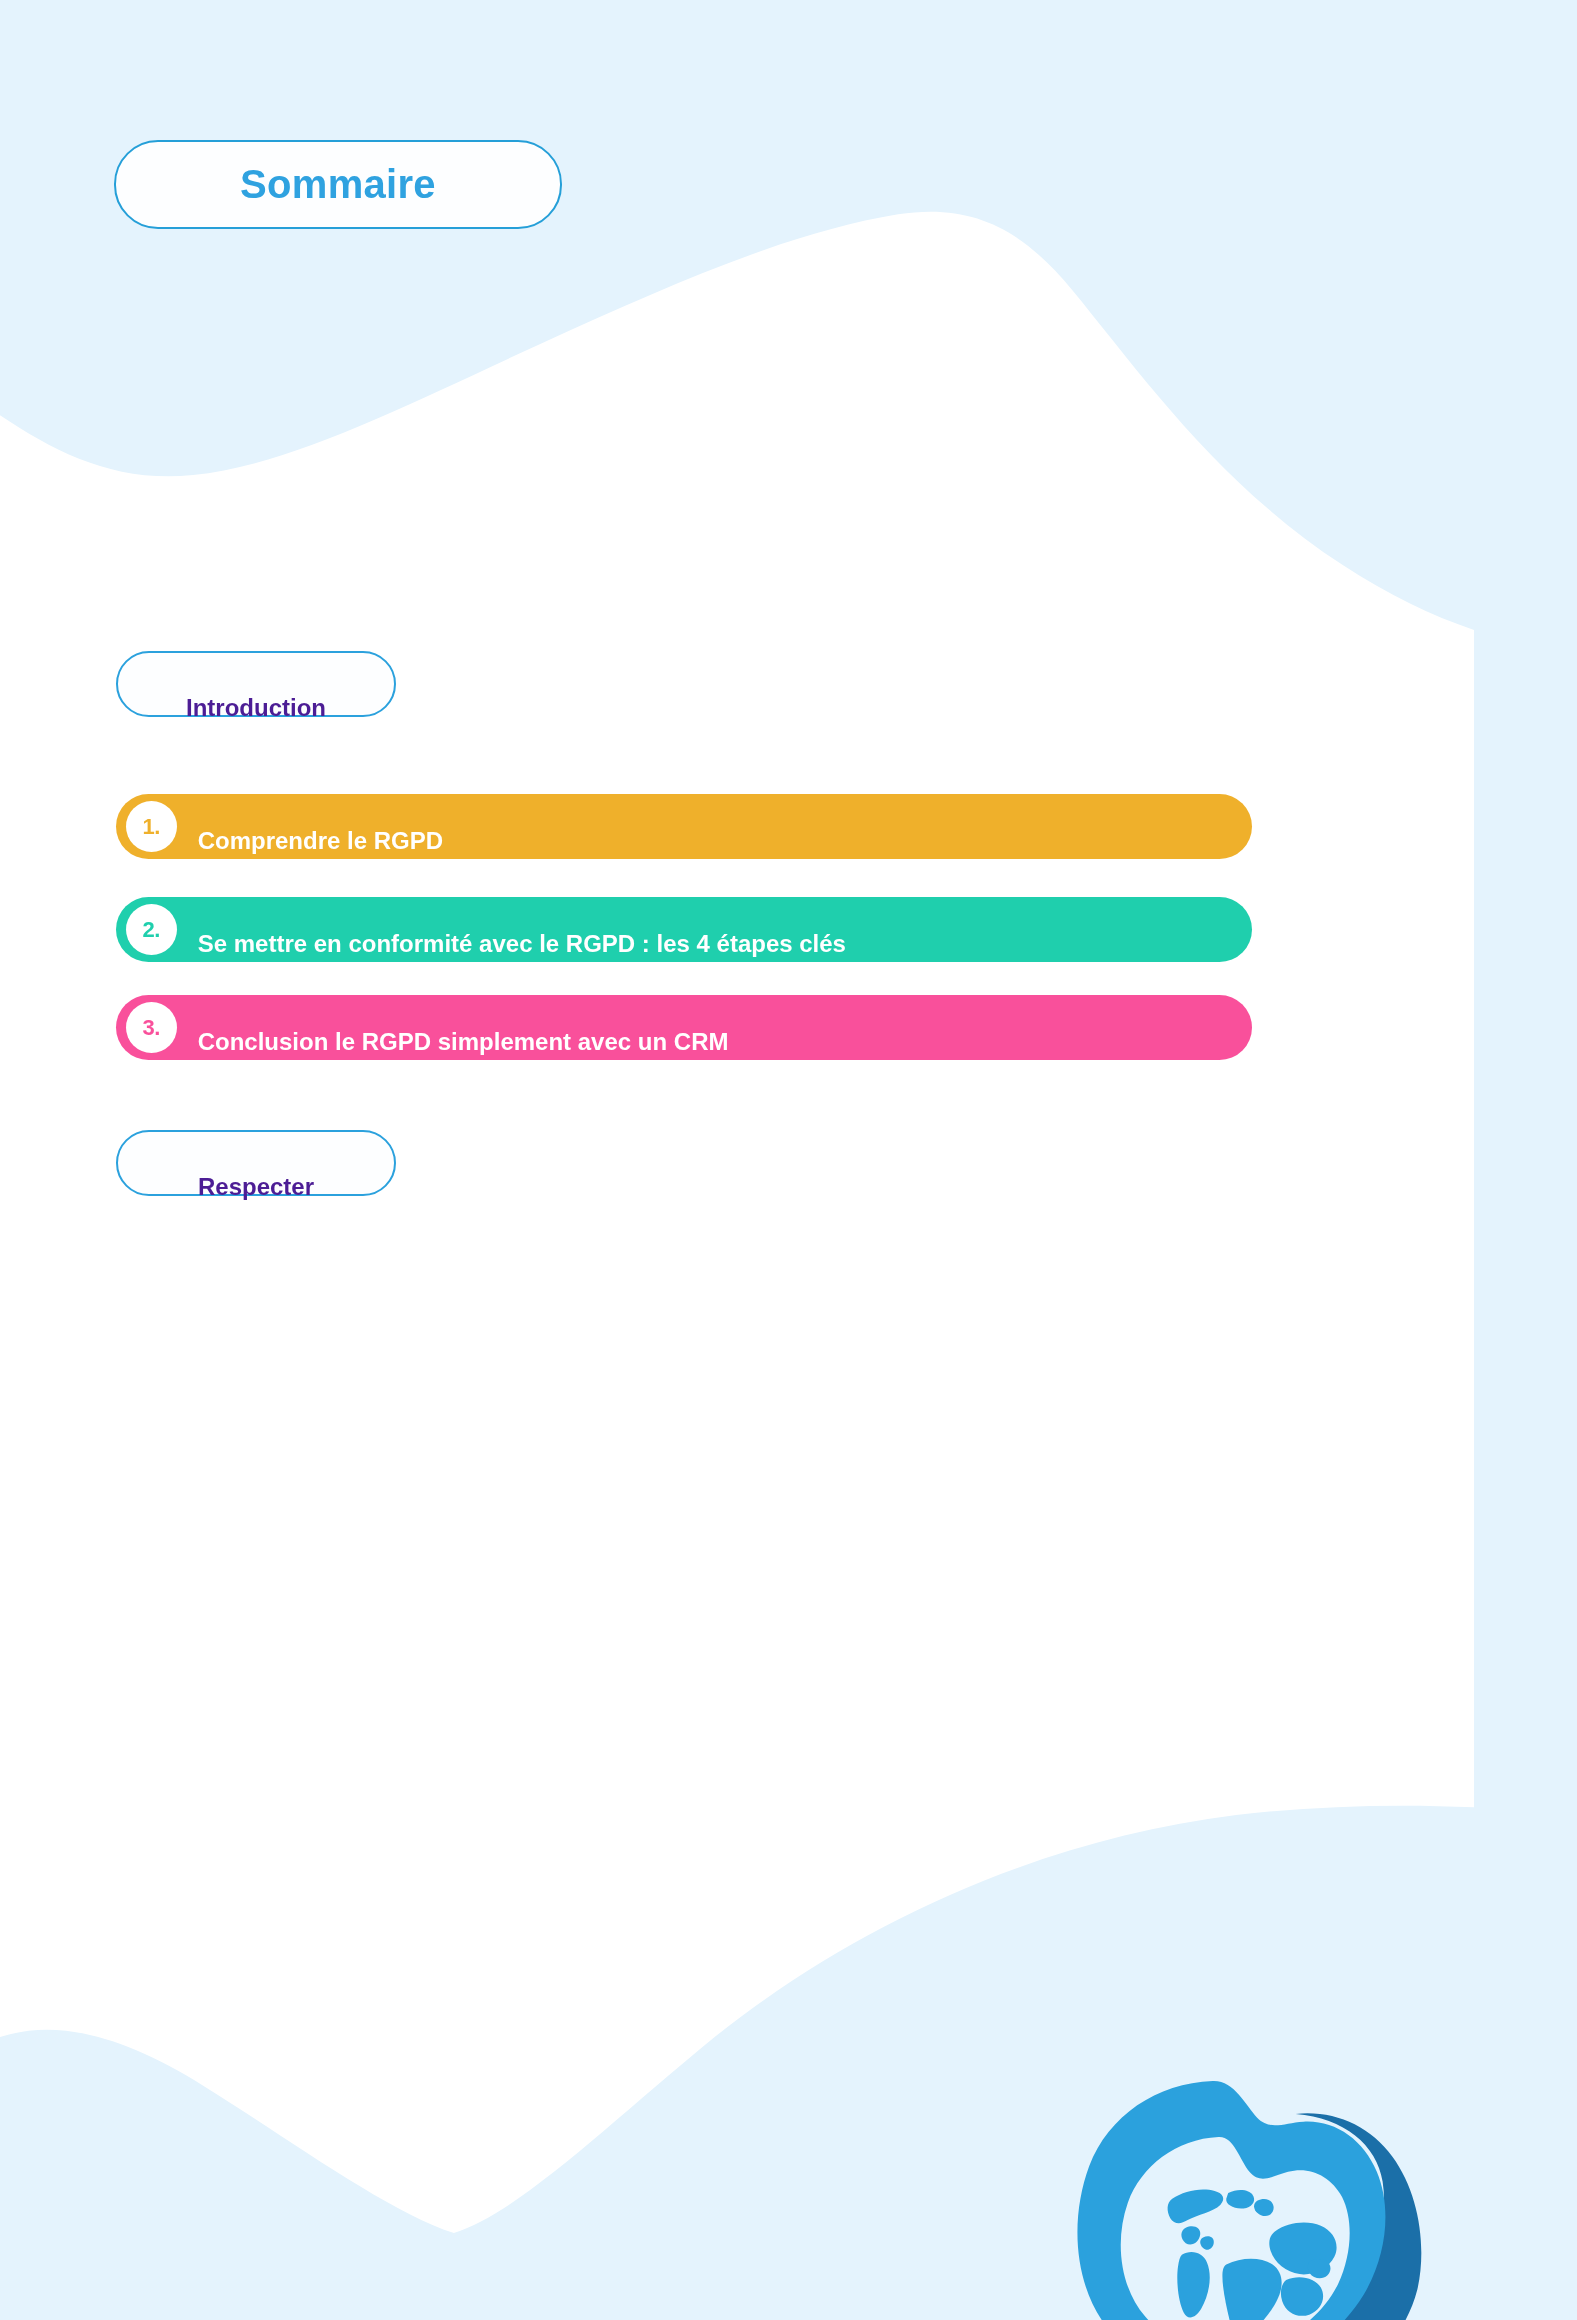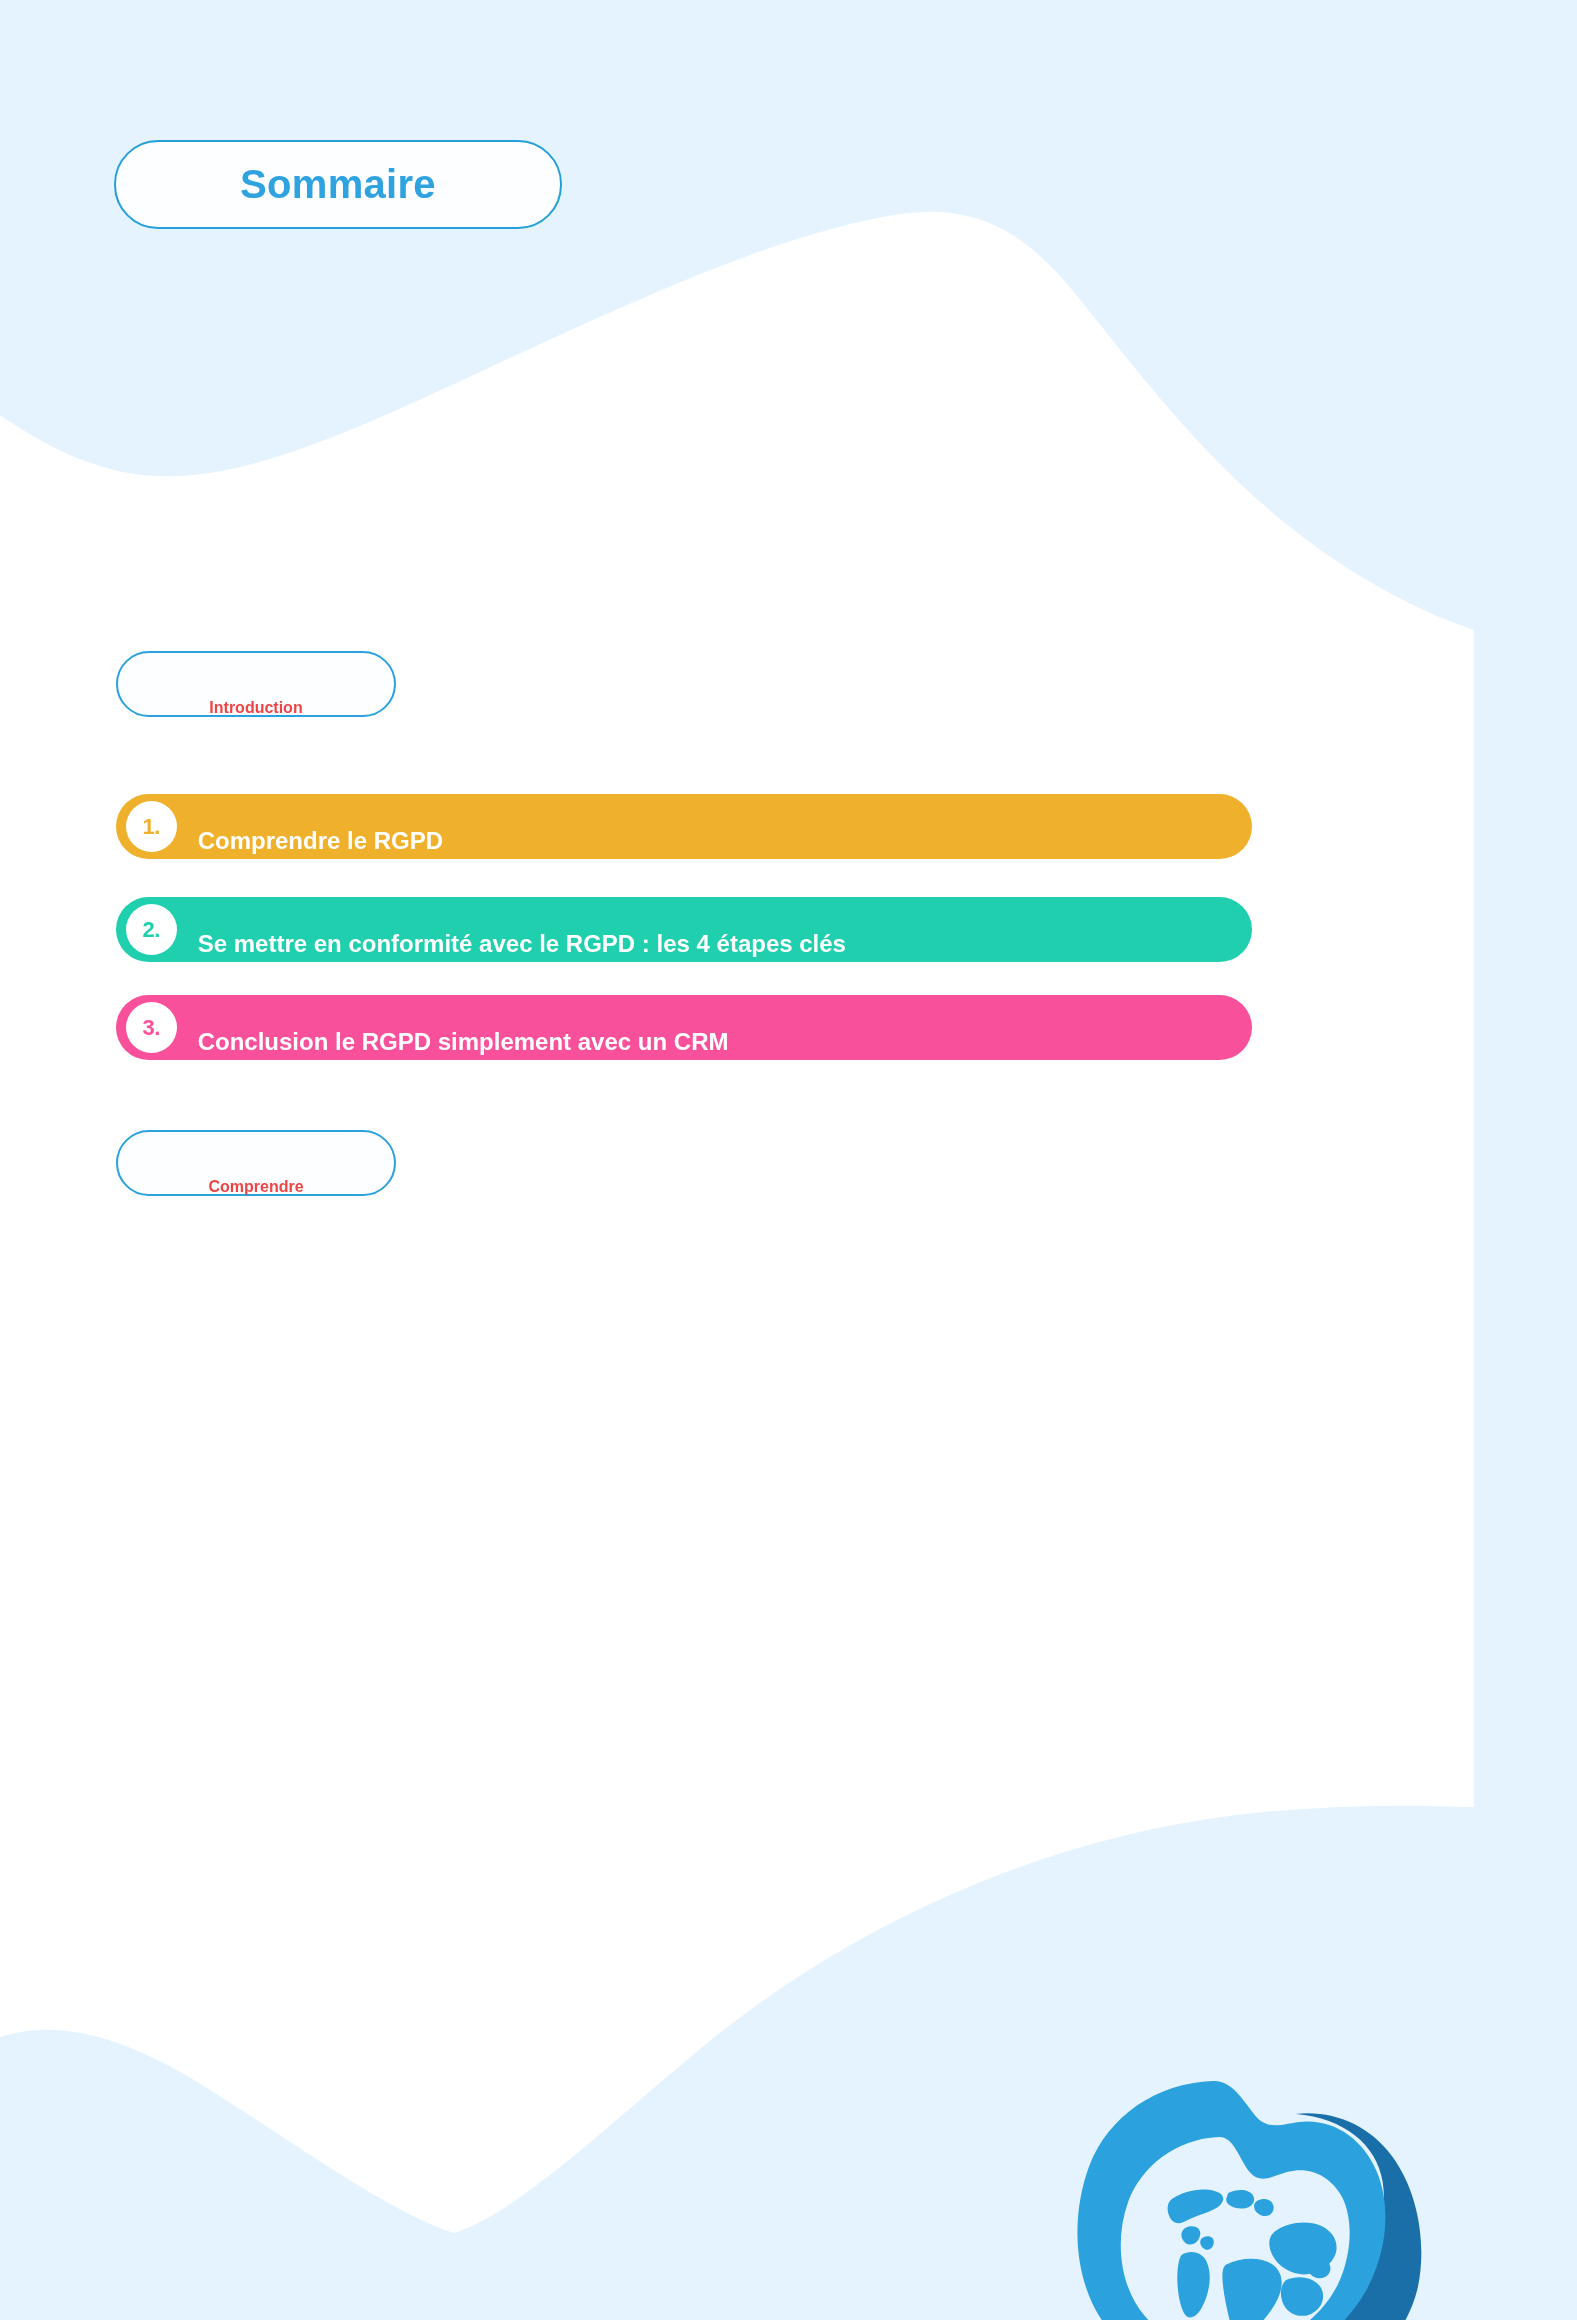--- a/index.html
+++ b/index.html
@@ -58,23 +58,23 @@
     height: 66px;
     border: 2.9px solid #2ba1dd;
     border-radius: 33px;
     background: #fdfeff;
     display: flex;
     align-items: center;
     justify-content: center;
     padding: 0 33px;
   }
   .section-pill-text {
-    font-size: 16px;
-    font-weight: bold;
-    color: #ef4444;
+    font-size: 24px;
+    font-weight: bold;
+    color: #4c1d95;
     white-space: nowrap;
     margin-top: 48px;
   }
   #pill-introduction { left: 116px; top: 651px; width: 280px; }
   #pill-conclusion  { left: 116px; top: 1130px; width: 280px; }
 
   
   .bar {
     position: absolute;
     left: 116px;
@@ -168,21 +168,21 @@
   </div>
 
   <div class="bar" id="bar-3" style="background:#f9509b">
     <div class="bar-num" style="color:#f9509b">
       <span>3.</span>
     </div>
     <span class="bar-label">Conclusion le RGPD simplement avec un CRM</span>
   </div>
 
   <div class="section-pill" id="pill-conclusion">
-    <span class="section-pill-text">Comprendre</span>
+    <span class="section-pill-text">Respecter</span>
   </div>
 
   <svg class="logo" viewBox="0 0 372 300" xmlns="http://www.w3.org/2000/svg">
 
     <path d="M236 38 C 286 42, 320 70, 326 108
              C 332 146, 318 188, 300 222
              C 282 256, 258 282, 228 296
              L 228 300 L 300 300
              C 330 286, 352 258, 362 220
              C 372 176, 364 120, 336 82

